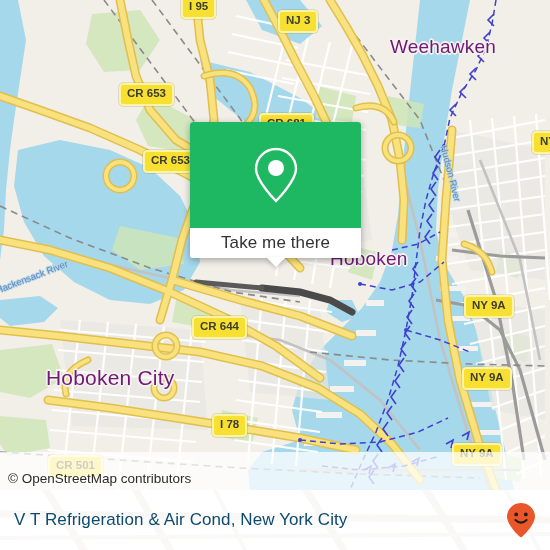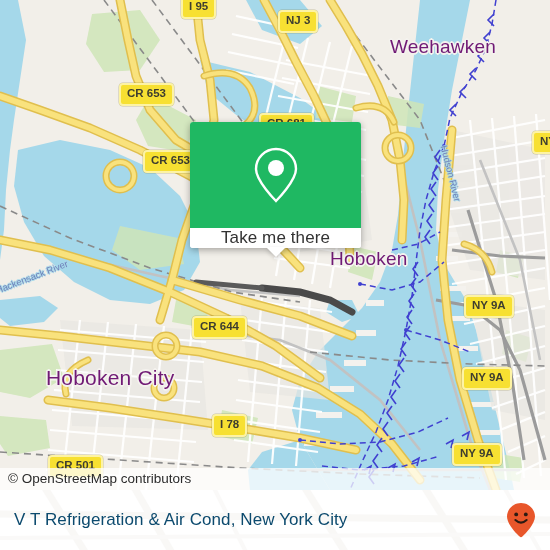--- a/index.html
+++ b/index.html
@@ -38,36 +38,36 @@
     position:absolute;left:190px;top:122px;width:171px;
     border-radius:3px;overflow:visible;
     box-shadow:0 2px 7px rgba(0,0,0,.33);
     background:#fff;
   }
   #poi-card-top{
     height:106px;background:#1fb862;border-radius:3px 3px 0 0;
     display:flex;align-items:center;justify-content:center;
   }
   #poi-card-bottom{
-    height:20px;background:#fff;border-radius:0 0 3px 3px;
+    height:30px;background:#fff;border-radius:0 0 3px 3px;
     display:flex;align-items:center;justify-content:center;
   }
   #poi-card-label{color:#333;font-size:17px;letter-spacing:.1px;}
   #card-tail{
     position:absolute;left:50%;bottom:-9px;margin-left:-10px;
     width:0;height:0;border-left:10px solid transparent;border-right:10px solid transparent;
     border-top:10px solid #fff;
     filter:drop-shadow(0 2px 2px rgba(0,0,0,.18));
   }
 
   
   #attribution{
     position:absolute;left:0;bottom:0;width:100%;
     background:rgba(255,255,255,.74);
-    font-size:13.5px;color:#2b2b2b;padding:3px 0 4px 8px;
+    font-size:13.5px;color:#2b2b2b;padding:19px 0 4px 8px;
     box-sizing:border-box;
   }
 
   
   #footer{
     position:absolute;left:0;top:490px;width:550px;height:60px;
     background:#fff;overflow:hidden;
   }
   #footer-watermark{position:absolute;left:0;top:0;width:550px;height:60px;opacity:.5;}
   #footer-title{

